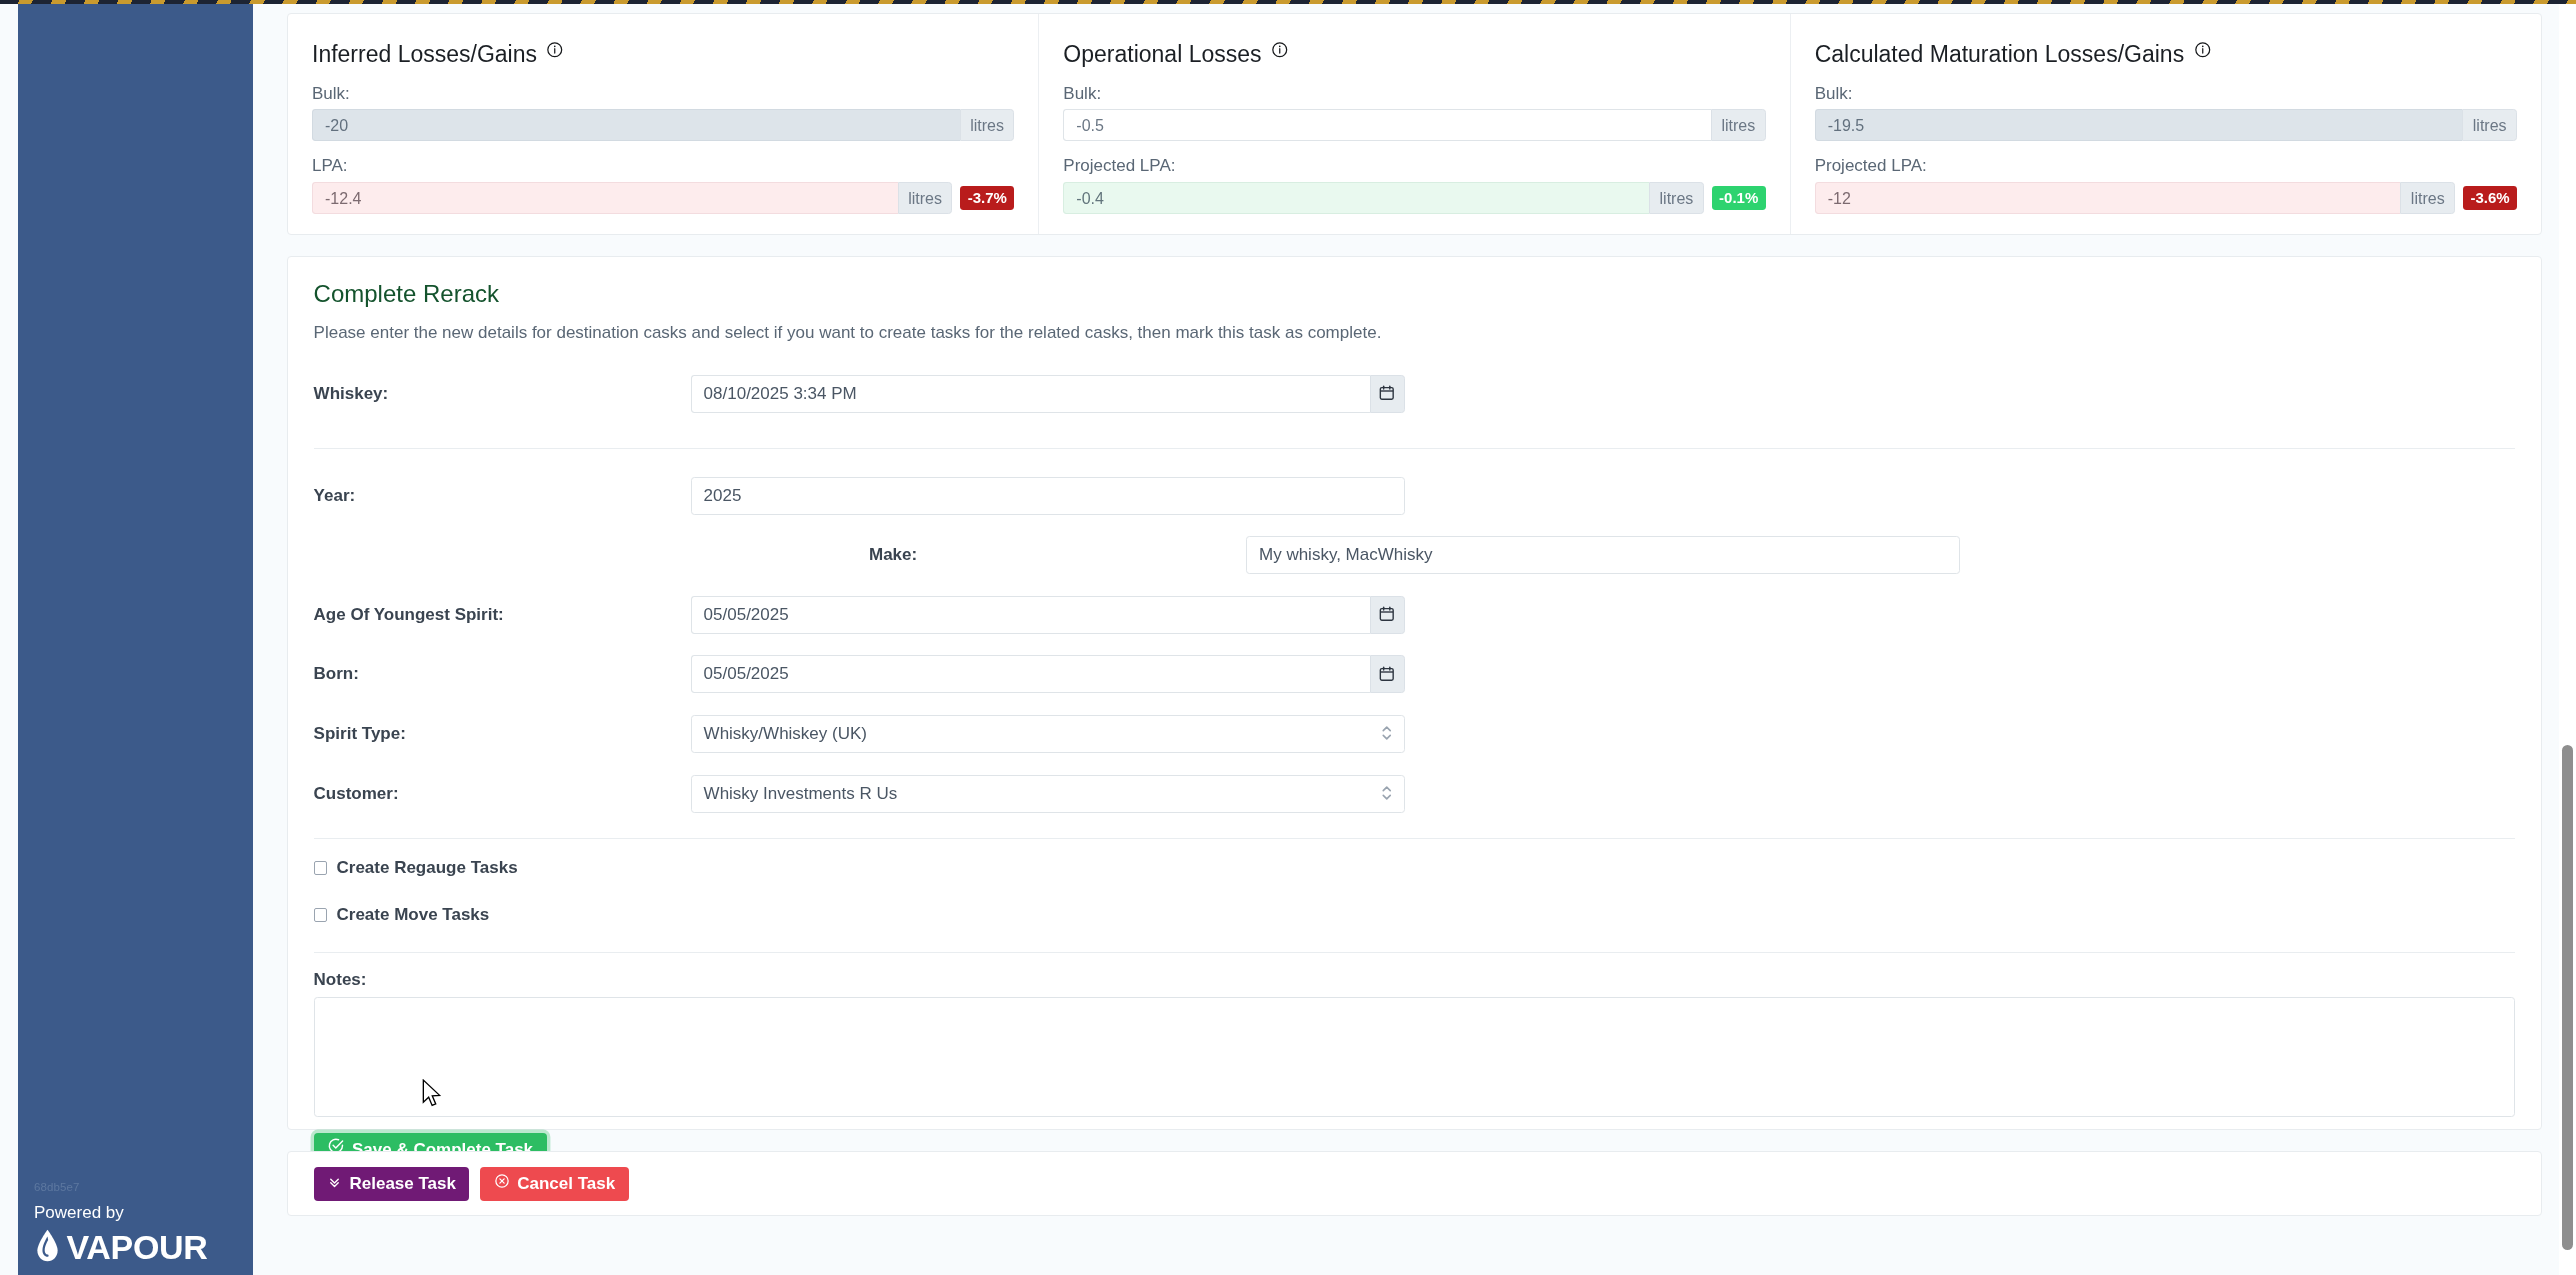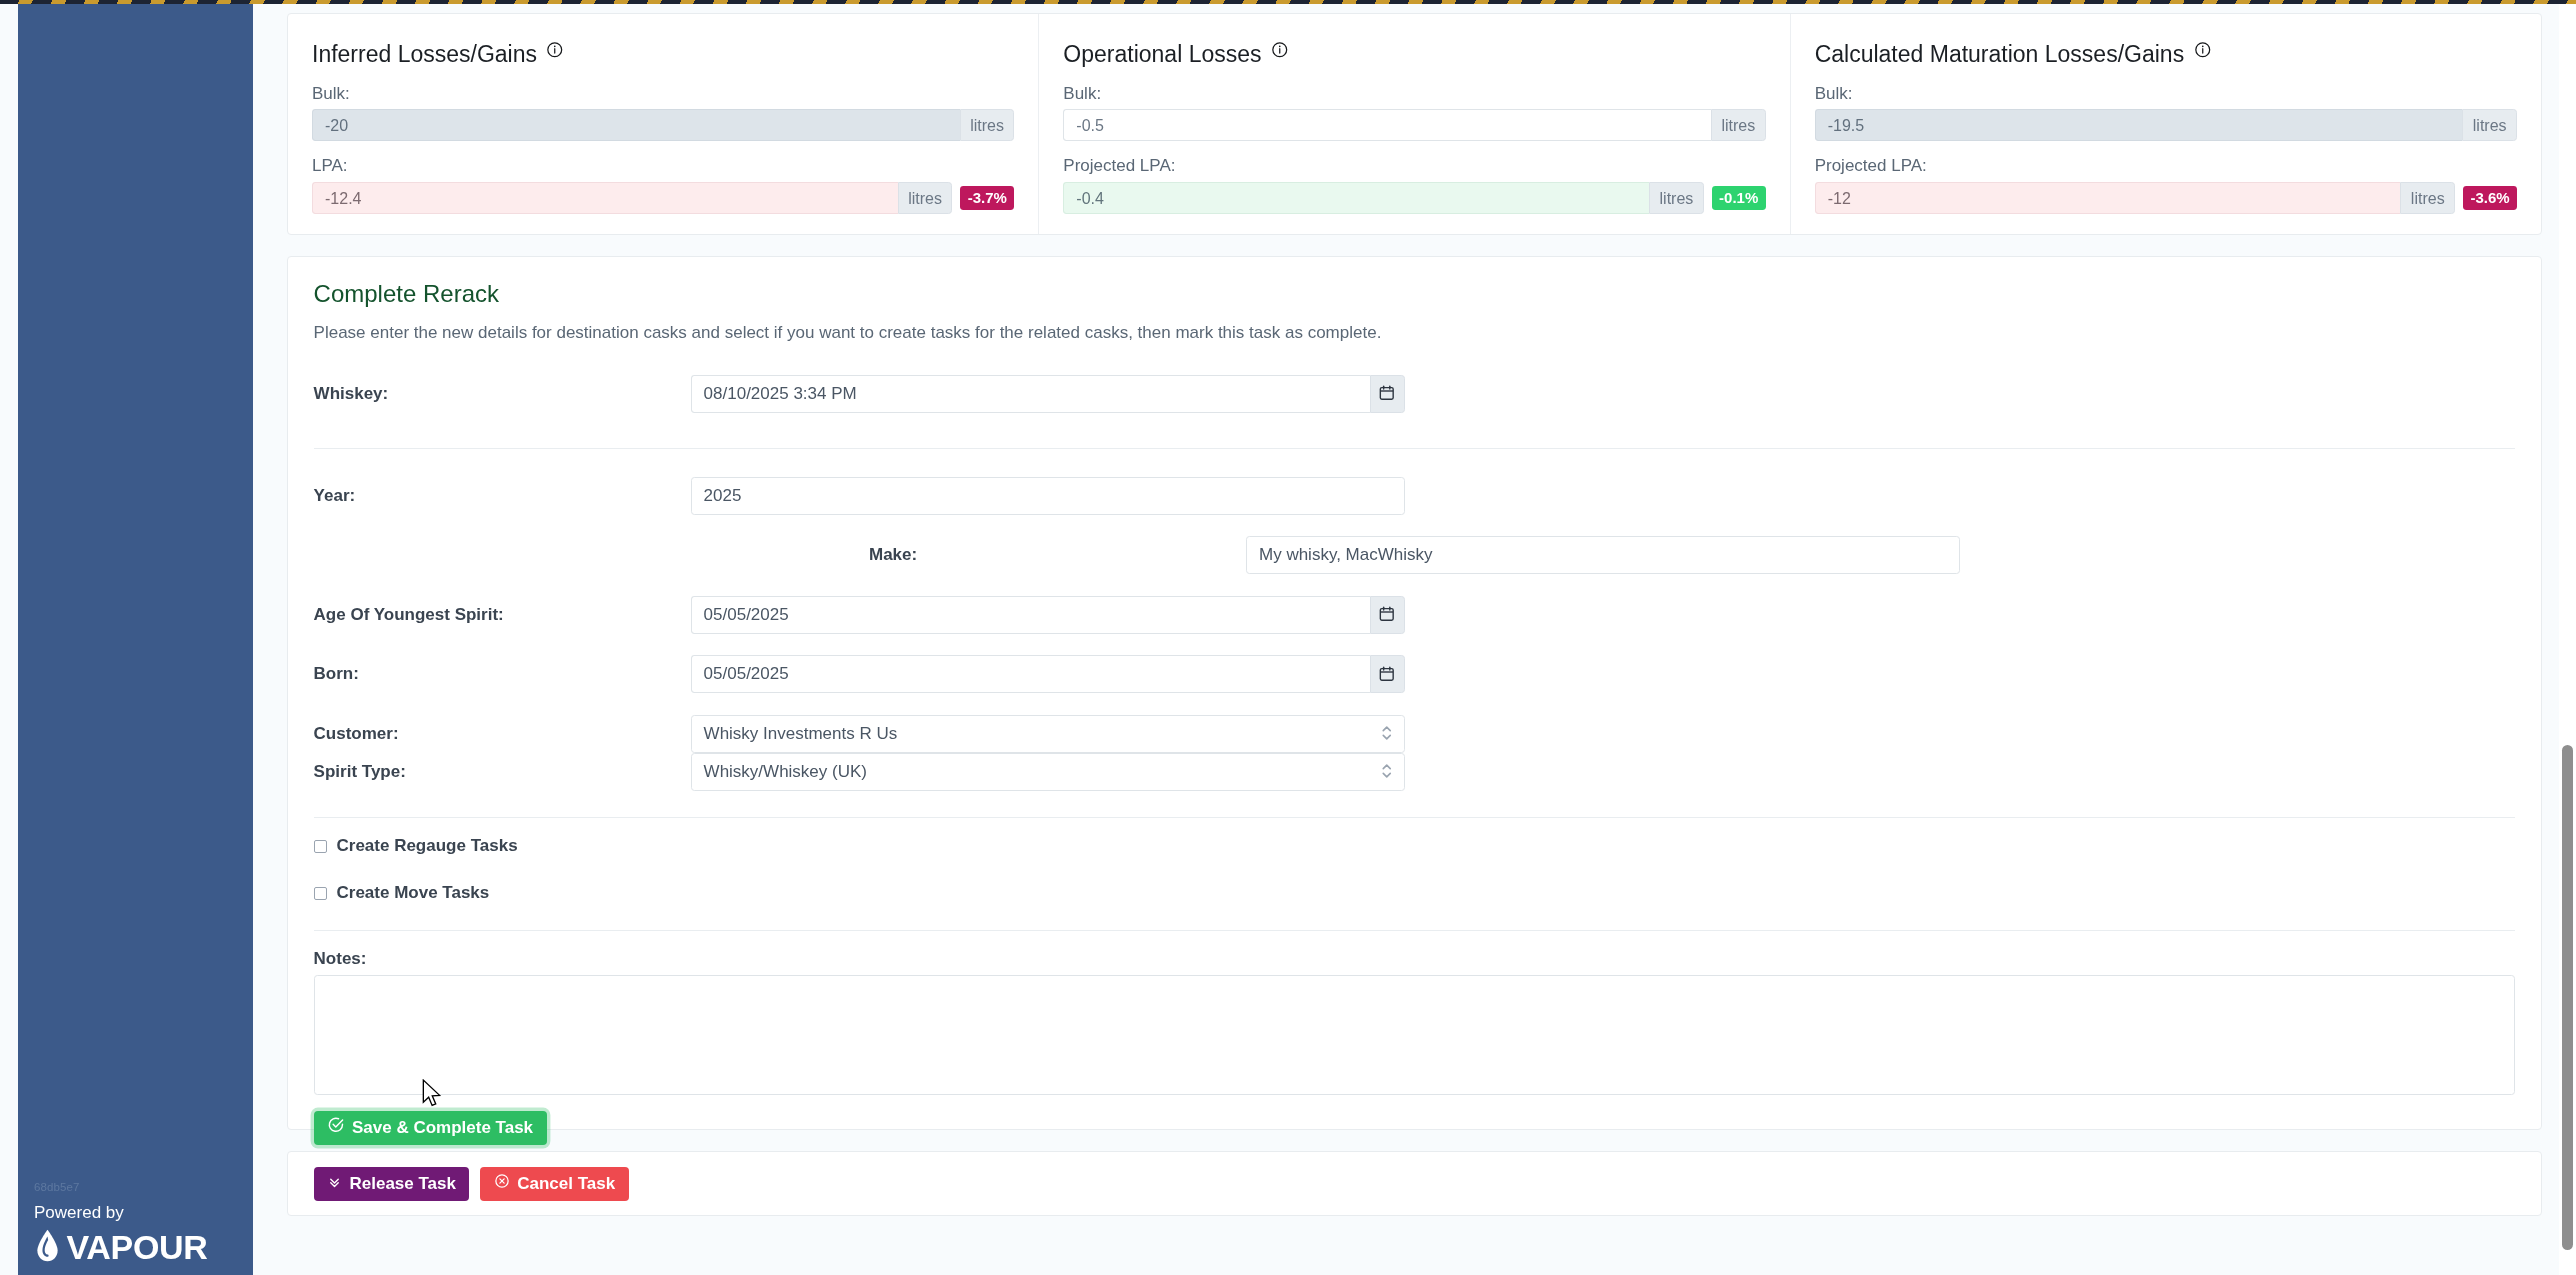--- a/index.html
+++ b/index.html
@@ -104,21 +104,21 @@
     padding: 0 9.4px;
     font-size: 16px; color: #6b7785;
     white-space: nowrap;
   }
   .pct-badge {
     align-self: center;
     border-radius: 3.4px; padding: 3.4px 7.4px;
     font-size: 15px; font-weight: 700; color: #fff;
     white-space: nowrap; line-height: 1.15;
   }
-  .pct-badge.neg { background: #be185d; text-align: center; }
+  .pct-badge.neg { background: #b91c1c; text-align: center; }
   .pct-badge.pos { background: #2dd36f; }
 
   
   #rerack-card { left: 34px; top: 252px; width: 2255px; height: 874px; }
   .rerack-head { padding: 23px 25.6px 0 25.6px; }
   .rerack-title { font-size: 24px; color: #14532d; margin: 0 0 15px 0; font-weight: 400; }
   .rerack-sub { font-size: 17px; color: #5a6775; margin: 0; }
 
   .form-body { padding: 0 25.6px; }
   .form-row { display: flex; align-items: center; }
@@ -381,40 +381,40 @@
                 <rect x="3.2" y="5" width="17.6" height="16" rx="2"></rect>
                 <path d="M3.2 9.6h17.6"></path>
                   <path d="M7.8 3v4" stroke-linecap="round"></path>
                   <path d="M16.2 3v4" stroke-linecap="round"></path>
               </svg>
             </span>
           </div>
         </div>
       </div>
 
-      <div class="form-row">
-        <div class="form-label">Customer:</div>
+      <div class="form-row" style="margin-bottom:21.6px;">
+        <div class="form-label">Spirit Type:</div>
         <div class="form-control">
           <div class="select-wrap">
-            <div class="txt-input">Whisky Investments R Us</div>
+            <div class="txt-input">Whisky/Whiskey (UK)</div>
             <span class="stepper">
               <svg width="13.5" height="20" viewBox="0 0 12 20" fill="none" stroke="#9aa4b0" stroke-width="1.6" stroke-linecap="round" stroke-linejoin="round">
                 <path d="M2.5 7.6 6 4.1l3.5 3.5"></path>
                   <path d="M2.5 12.4 6 15.9l3.5-3.5"></path>
               </svg>
             </span>
           </div>
         </div>
       </div>
 
-      <div class="form-row" style="margin-bottom:21.6px;">
-        <div class="form-label">Spirit Type:</div>
+      <div class="form-row">
+        <div class="form-label">Customer:</div>
         <div class="form-control">
           <div class="select-wrap">
-            <div class="txt-input">Whisky/Whiskey (UK)</div>
+            <div class="txt-input">Whisky Investments R Us</div>
             <span class="stepper">
               <svg width="13.5" height="20" viewBox="0 0 12 20" fill="none" stroke="#9aa4b0" stroke-width="1.6" stroke-linecap="round" stroke-linejoin="round">
                 <path d="M2.5 7.6 6 4.1l3.5 3.5"></path>
                   <path d="M2.5 12.4 6 15.9l3.5-3.5"></path>
               </svg>
             </span>
           </div>
         </div>
       </div>
     </div>

